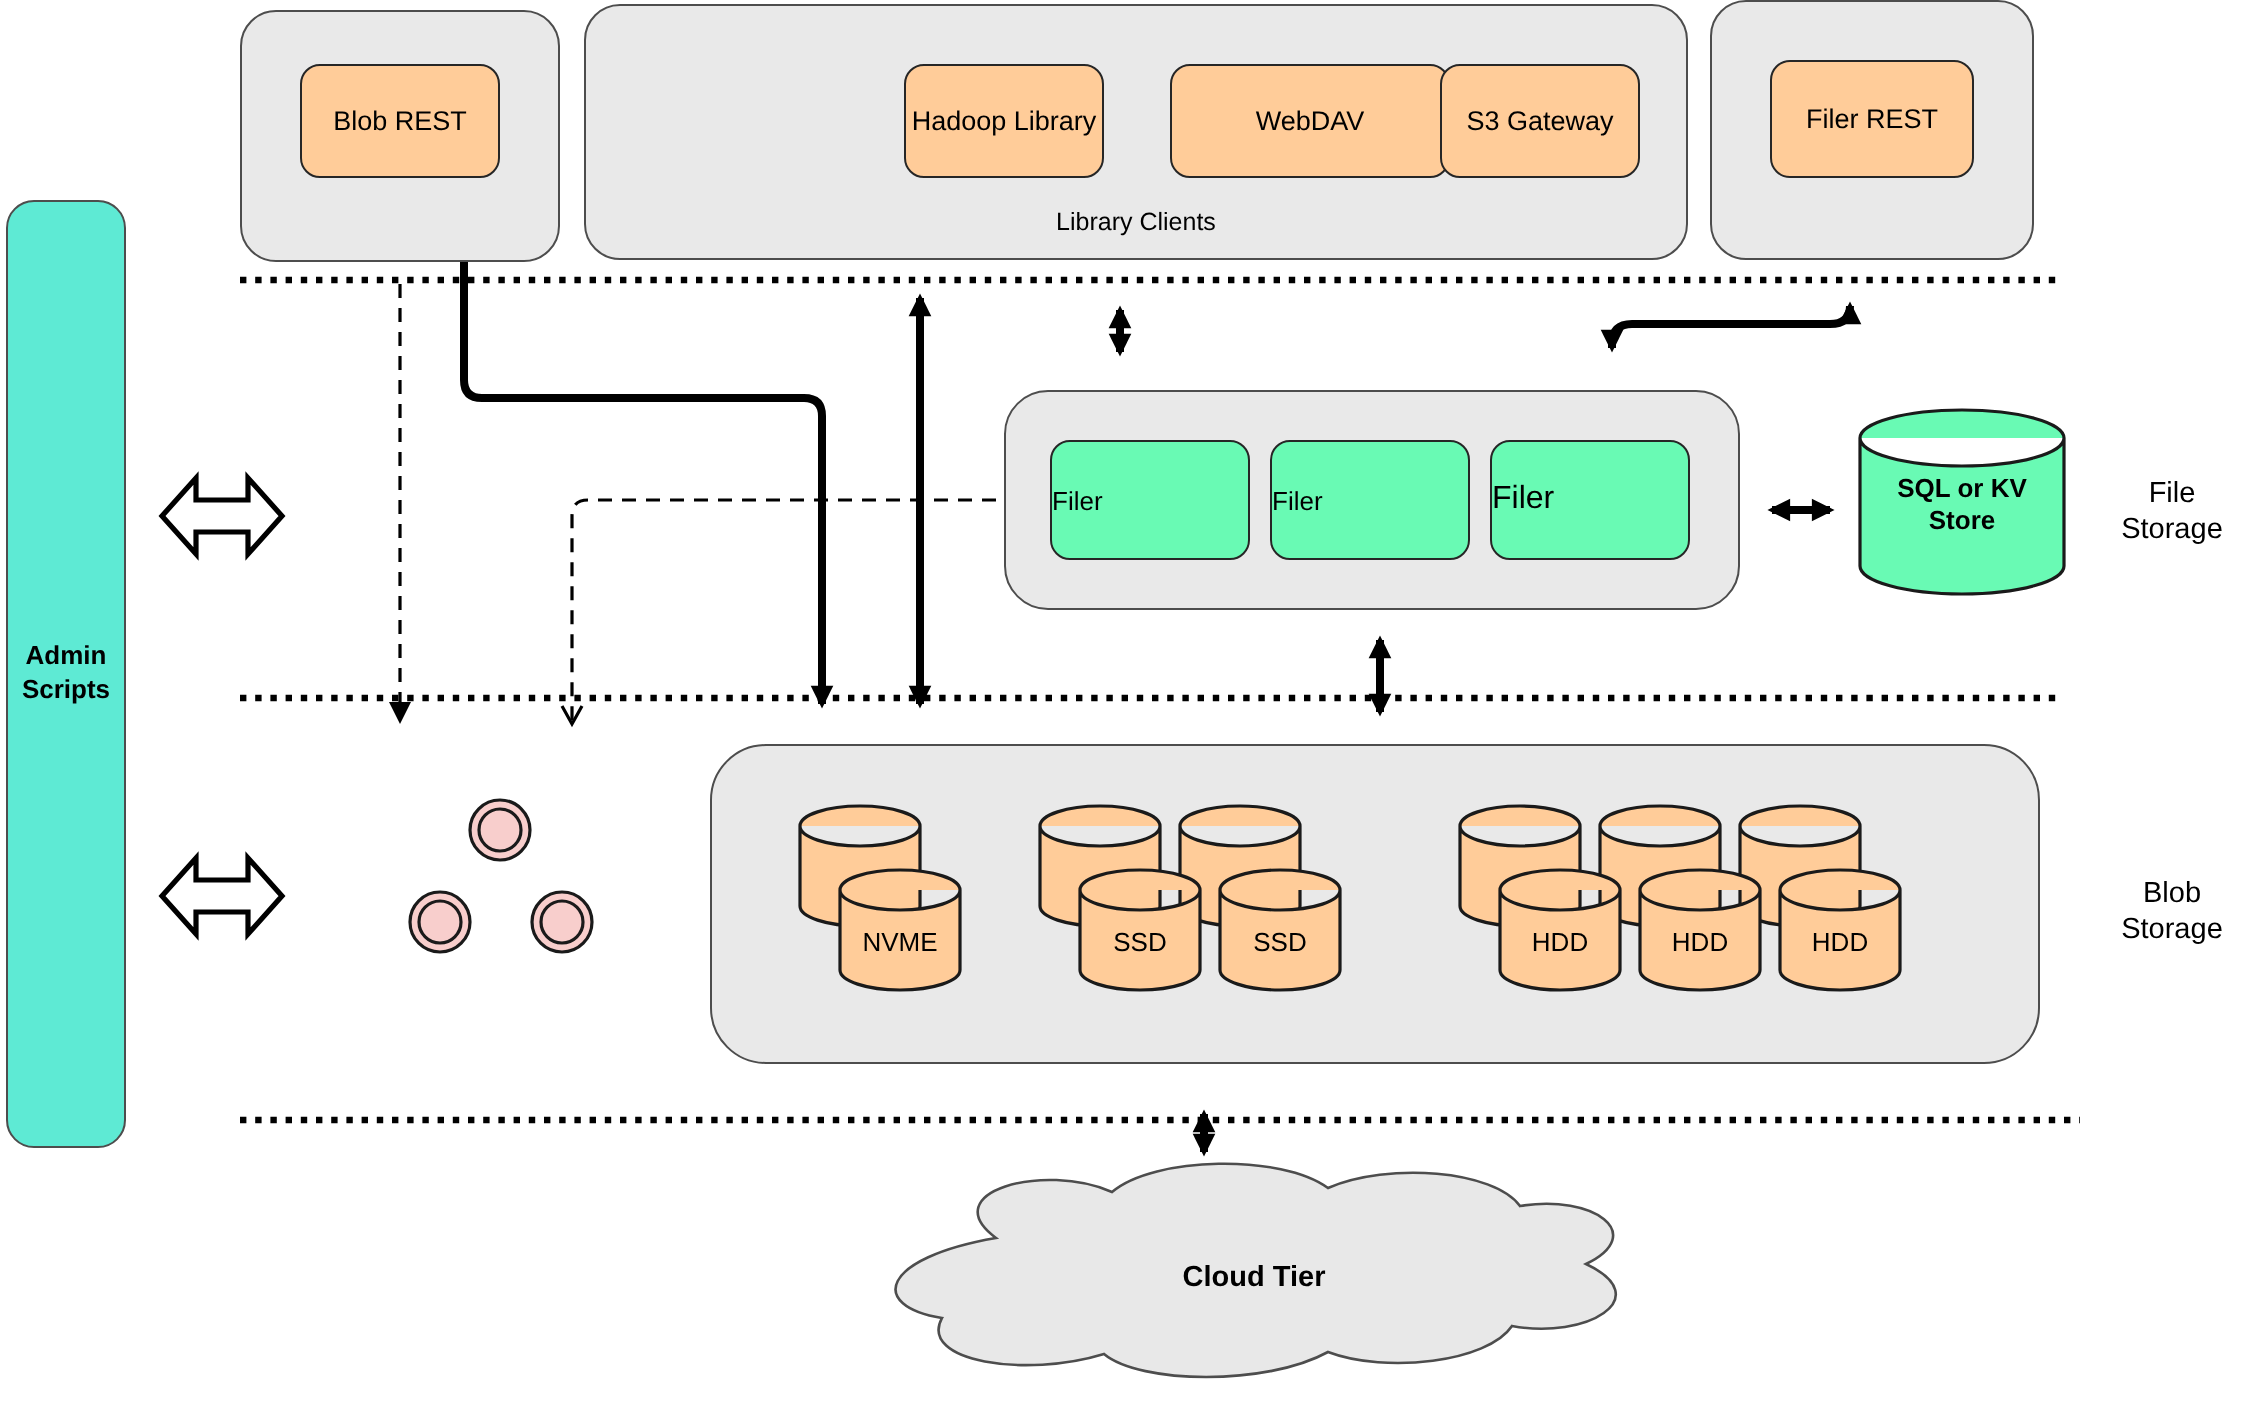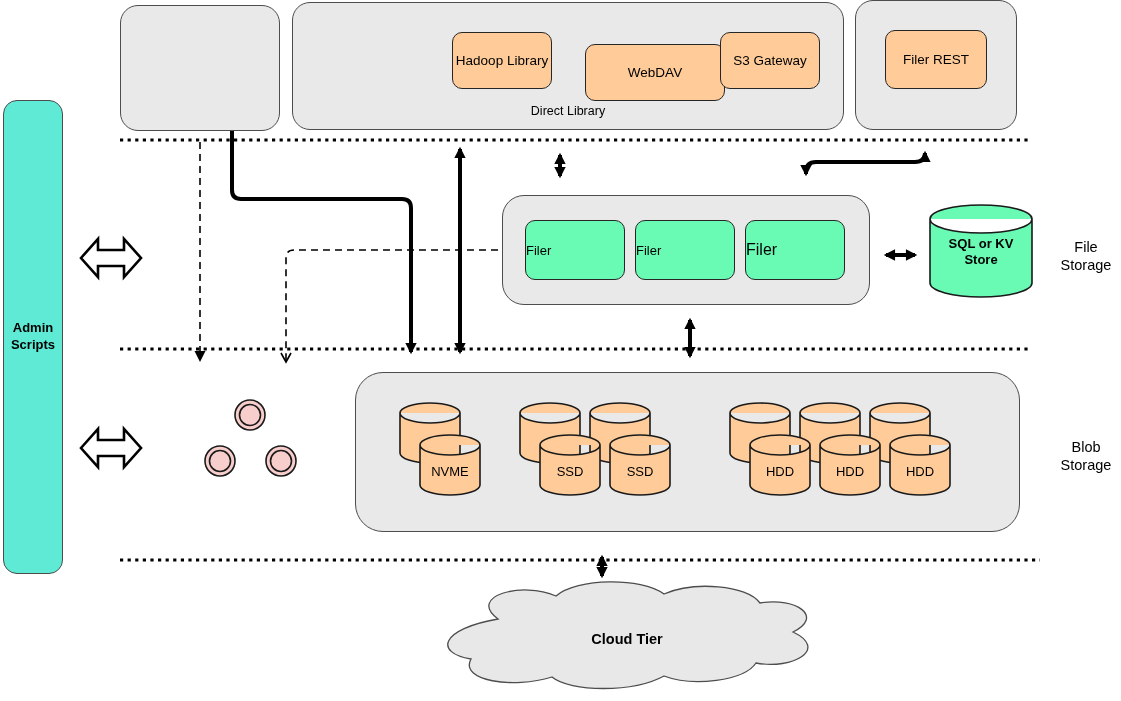--- a/index.html
+++ b/index.html
@@ -27,33 +27,36 @@
 
   <div class="grp" style="left:120px;top:5px;width:160px;height:126px;"></div>
   <div class="grp" style="left:292px;top:2px;width:552px;height:128px;"></div>
   <div class="grp" style="left:855px;top:0px;width:162px;height:130px;"></div>
   <div class="grp" style="left:502px;top:195px;width:368px;height:110px;border-radius:22px;"></div>
   <div class="grp" style="left:355px;top:372px;width:665px;height:160px;border-radius:28px;"></div>
   <div class="admin-box" style="left:3px;top:100px;width:60px;height:474px;">
     <span style="width:46px;">Admin Scripts</span>
   </div>
 
+  <div class="node" style="left:150px;top:32px;width:100px;height:57px;">
+    <span>Blob REST</span>
+  </div>
   <div class="node" style="left:452px;top:32px;width:100px;height:57px;">
     <span>Hadoop Library</span>
   </div>
-  <div class="node" style="left:585px;top:44px;width:140px;height:57px;">
+  <div class="node" style="left:585px;top:32px;width:140px;height:57px;">
     <span>WebDAV</span>
   </div>
   <div class="node" style="left:720px;top:32px;width:100px;height:57px;">
     <span>S3 Gateway</span>
   </div>
   <div class="node" style="left:885px;top:30px;width:102px;height:59px;">
     <span>Filer REST</span>
   </div>
-  <div class="grouplabel" style="left:292px;top:104px;width:552px;">Direct Library</div>
+  <div class="grouplabel" style="left:292px;top:104px;width:552px;">Library Clients</div>
 
   <div class="filer" style="left:525px;top:220px;width:100px;height:60px;">
     <span>Filer</span>
   </div>
   <div class="filer" style="left:635px;top:220px;width:100px;height:60px;">
     <span>Filer</span>
   </div>
   <div class="filer" style="left:745px;top:220px;width:100px;height:60px;font-size:16px;">
     <span>Filer</span>
   </div>

